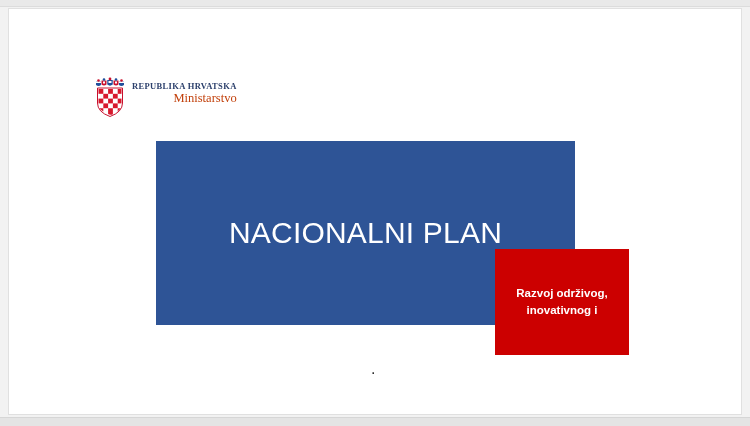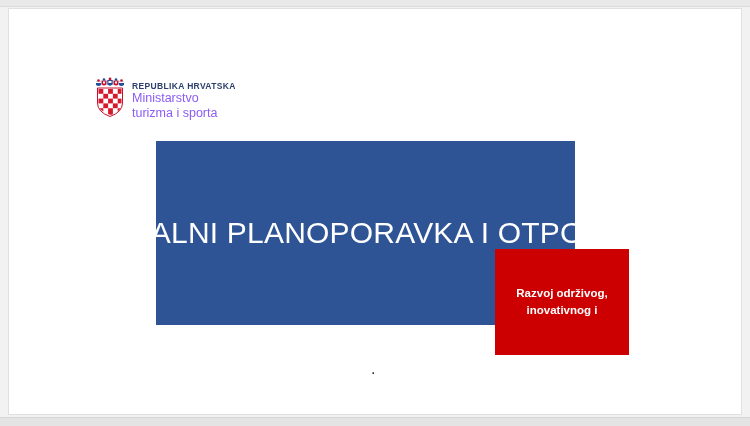--- a/index.html
+++ b/index.html
@@ -61,35 +61,36 @@
   }
   #coat-of-arms {
     width: 30px;
     height: 40px;
     margin-right: 7px;
     flex: 0 0 auto;
   }
   #ministry-text {
     line-height: 1.08;
     color: #1f3864;
-    font-family: Liberation Sans, sans-serif;
+    font-family: Liberation Serif, serif;
     padding-top: 5px;
   }
   #republic-line {
     font-size: 8.5px;
     letter-spacing: 0.35px;
     color: #2b3f6b;
     font-weight: 600;
     white-space: nowrap;
   }
   .ministry-line {
     font-size: 12.5px;
-    color: #8b5cf6;
+    color: #c2410c;
     white-space: nowrap;
     margin-top: 1px;
+    text-align: right;
   }
 
   
   #title-panel {
     position: absolute;
     left: 147px;
     top: 132px;
     width: 419px;
     height: 184px;
     background: #2e5496;
@@ -194,27 +195,25 @@
           <rect x="35.8" y="52.8" width="9.6" height="9.6"></rect>
           <path d="M8.6 62.4 L16.6 62.4 L16.6 69 Q12 66.5 8.6 62.4 Z"></path>
           <path d="M26.2 62.4 L35.8 62.4 L35.8 74.5 Q31 77 26.2 74.2 Z"></path>
           <path d="M45.4 62.4 L51.6 62.4 Q48.5 66.5 45.4 69 Z"></path>
         </g>
       </svg>
 
       <div id="ministry-text">
         <div id="republic-line">REPUBLIKA HRVATSKA</div>
         <div class="ministry-line">Ministarstvo</div>
-        <div class="ministry-line">turizma i sporta</div>
       </div>
     </div>
 
     <div id="title-panel">
       <div class="title-line">NACIONALNI PLAN</div>
-      <div class="title-line">OPORAVKA I OTPORNOSTI</div>
     </div>
 
     <div id="red-callout">
       <div class="callout-line">Razvoj održivog,</div>
       <div class="callout-line">inovativnog i</div>
     </div>
 
     <div id="stray-period">.</div>
 
   </div>

